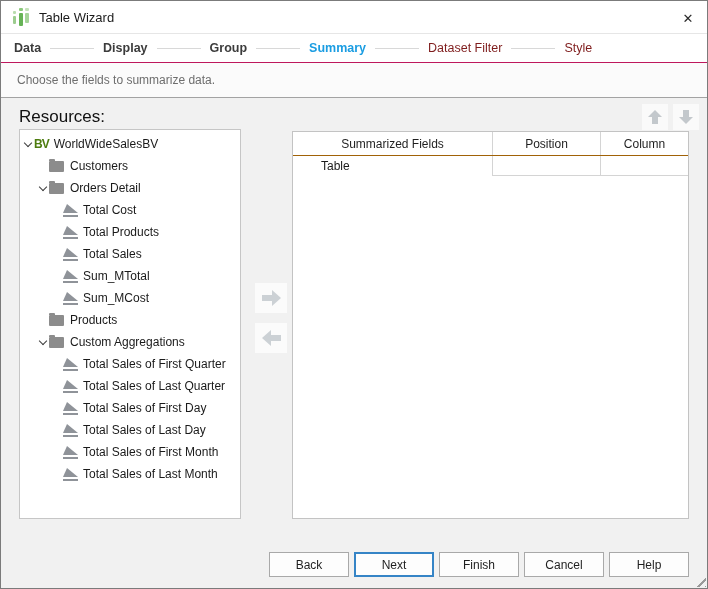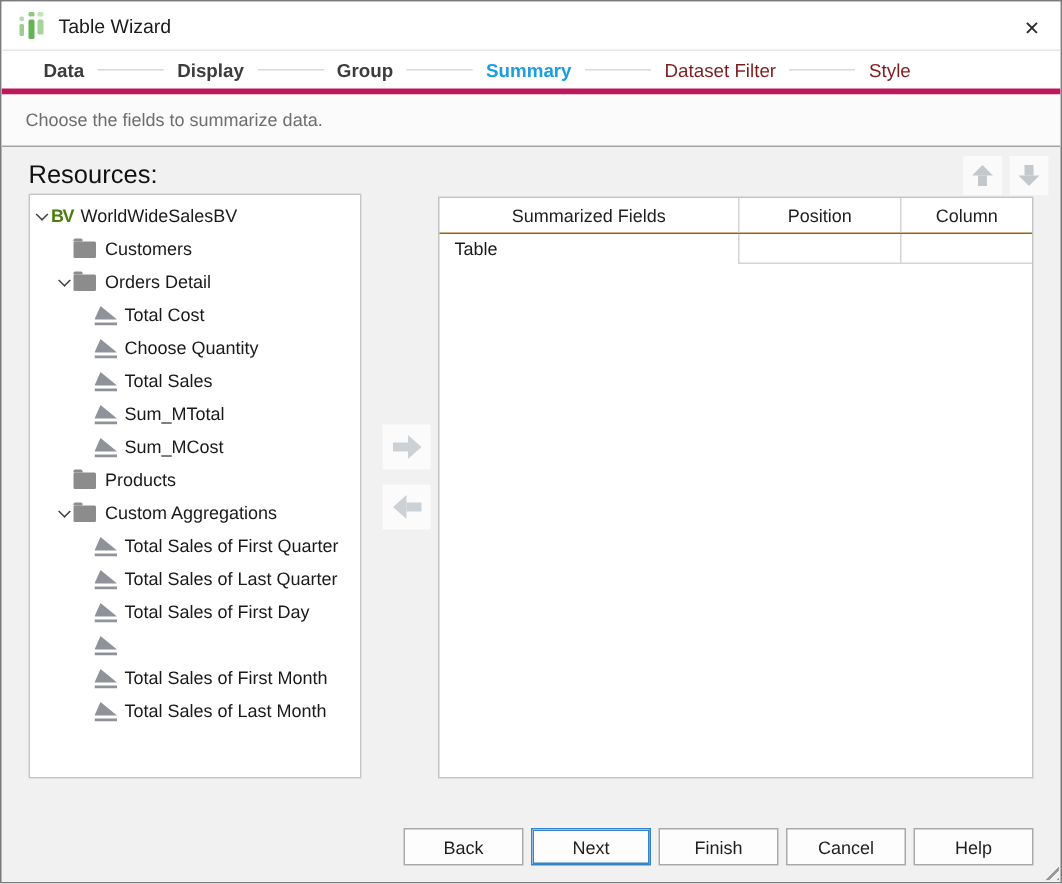--- a/index.html
+++ b/index.html
@@ -25,22 +25,22 @@
     position: absolute; left: 38px; top: 9px; font-size: 13px; color: #1b1b1b;
   }
   .close-btn {
     position: absolute; right: 8px; top: 6px; width: 22px; height: 22px;
     display: flex; align-items: center; justify-content: center;
     font-size: 13px; color: #2b2b2b; cursor: pointer;
   }
   
   .steps {
     position: absolute; left: 0; top: 33px; width: 100%; height: 29px;
-    background: #ffffff; border-bottom: 4px solid #be185d;
-    display: flex; align-items: center; padding-left: 28px;
+    background: #ffffff; border-bottom: 1px solid #be185d;
+    display: flex; align-items: center; padding-left: 13px;
   }
   .step { font-size: 12.5px; white-space: nowrap; }
   .step.done     { color: #3c3c3c; font-weight: bold; }
   .step.active   { color: #1b9de2; font-weight: bold; }
   .step.upcoming { color: #7f1d1d; font-weight: normal; }
   .connector { width: 44px; height: 1px; background: #d8d8d8; margin: 0 9px; flex: none; }
   
   .subtitle-band {
     position: absolute; left: 0; top: 62px; width: 100%; height: 35px;
     background: #fbfbfb; border-bottom: 1px solid #a3a3a3;
@@ -99,21 +99,21 @@
   .ft-header { display: flex; height: 24px; border-bottom: 1px solid #a16207; }
   .ft-header .cell {
     display: flex; align-items: center; justify-content: center;
     font-size: 12px; color: #1f1f1f;
   }
   .ft-row { display: flex; height: 20px; }
   .ft-row .cell { display: flex; align-items: center; font-size: 12px; color: #1a1a1a; }
   .c1 { width: 199px; } .c2 { width: 108px; } .c3 { width: 88px; }
   .bl { border-left: 1px solid #d4d4d4; }
   .bb { border-bottom: 1px solid #d4d4d4; }
-  .ft-row .c1 { padding-left: 10px; }
+  .ft-row .c1 { padding-left: 28px; }
   
   .footer {
     position: absolute; right: 18px; top: 551px;
     display: flex; gap: 5px;
   }
   .btn {
     width: 80px; height: 25px; background: #fdfdfd; border: 1px solid #a9a9a9;
     font-family: "Liberation Sans", sans-serif; font-size: 12px; color: #1f1f1f;
     display: flex; align-items: center; justify-content: center; cursor: pointer;
   }
@@ -201,21 +201,21 @@
           <polygon points="4,0 15,9 0,9" fill="#8f9399"></polygon>
           <rect y="11" width="15" height="2" fill="#8f9399"></rect>
         </svg>
       <span>Total Cost</span>
     </div>
     <div class="tree-row lvl2">
       <svg class="sum-glyph" width="15" height="13">
           <polygon points="4,0 15,9 0,9" fill="#8f9399"></polygon>
           <rect y="11" width="15" height="2" fill="#8f9399"></rect>
         </svg>
-      <span>Choose Quantity</span>
+      <span>Total Products</span>
     </div>
     <div class="tree-row lvl2">
       <svg class="sum-glyph" width="15" height="13">
           <polygon points="4,0 15,9 0,9" fill="#8f9399"></polygon>
           <rect y="11" width="15" height="2" fill="#8f9399"></rect>
         </svg>
       <span>Total Sales</span>
     </div>
     <div class="tree-row lvl2">
       <svg class="sum-glyph" width="15" height="13">
@@ -262,20 +262,21 @@
           <polygon points="4,0 15,9 0,9" fill="#8f9399"></polygon>
           <rect y="11" width="15" height="2" fill="#8f9399"></rect>
         </svg>
       <span>Total Sales of First Day</span>
     </div>
     <div class="tree-row lvl2">
       <svg class="sum-glyph" width="15" height="13">
           <polygon points="4,0 15,9 0,9" fill="#8f9399"></polygon>
           <rect y="11" width="15" height="2" fill="#8f9399"></rect>
         </svg>
+      <span>Total Sales of Last Day</span>
     </div>
     <div class="tree-row lvl2">
       <svg class="sum-glyph" width="15" height="13">
           <polygon points="4,0 15,9 0,9" fill="#8f9399"></polygon>
           <rect y="11" width="15" height="2" fill="#8f9399"></rect>
         </svg>
       <span>Total Sales of First Month</span>
     </div>
     <div class="tree-row lvl2">
       <svg class="sum-glyph" width="15" height="13">

